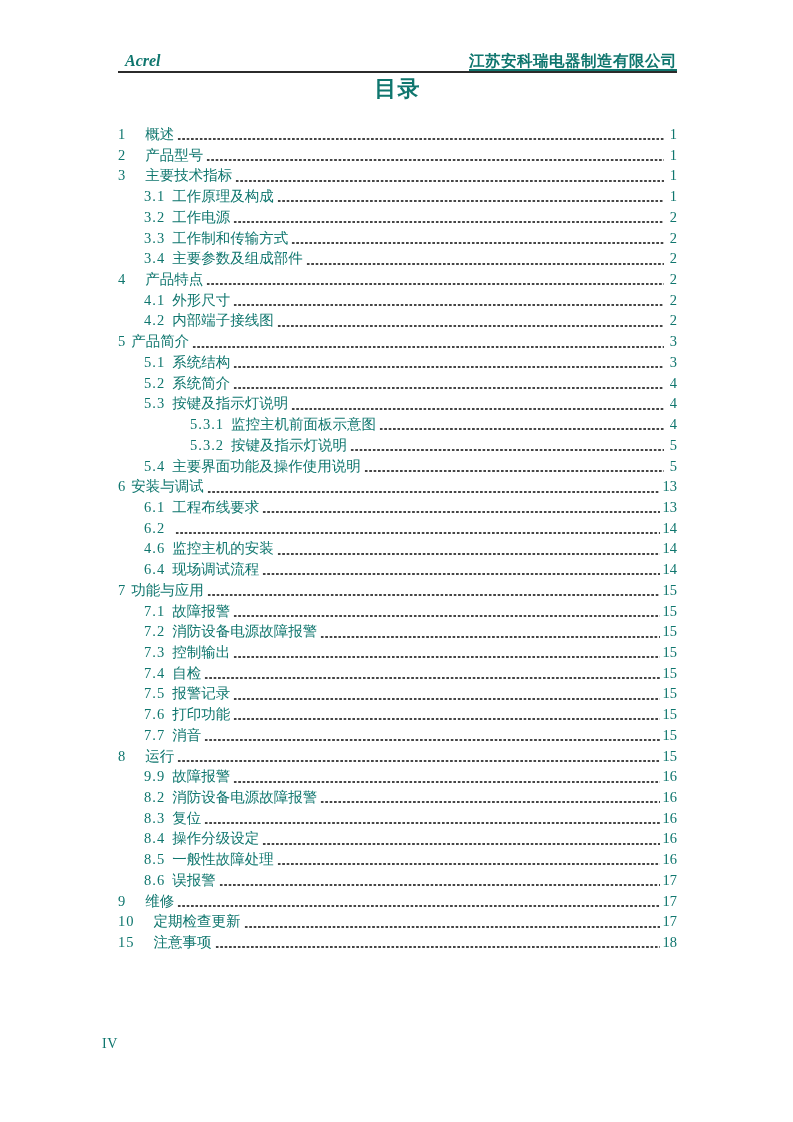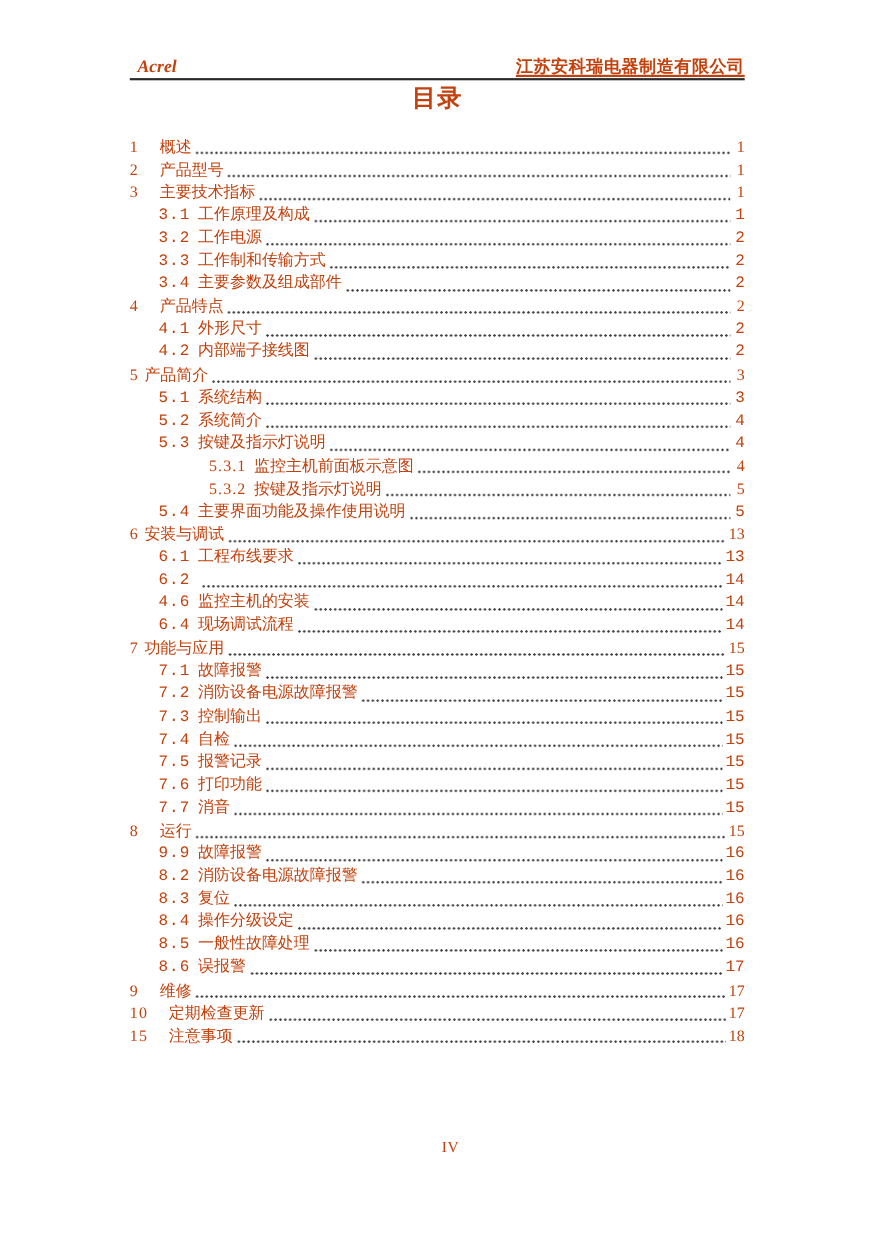--- a/index.html
+++ b/index.html
@@ -1,21 +1,21 @@
 <!DOCTYPE html>
 <html><head>
 <meta charset="utf-8">
 <style>
   html,body{margin:0;padding:0;background:#ffffff;}
   .page{
     position:relative;
     width:793px;height:1122px;
     background:#ffffff;
     font-family:"Liberation Serif","DejaVu Serif",serif;
-    color:#c2410c;
+    color:#0f766e;
     overflow:hidden;
   }
   
   .header{
     position:absolute;left:118px;top:50px;width:559px;height:23px;
     display:flex;justify-content:space-between;align-items:flex-end;
     border-bottom:2px solid #2b2b2b;
     box-sizing:border-box;
     padding-bottom:1px;
   }
@@ -47,39 +47,39 @@
   }
   .toc-row{
     display:flex;align-items:baseline;
     height:20.72px;line-height:20.72px;
     font-size:14.5px;
     white-space:nowrap;
   }
   .toc-row .num{flex:none;letter-spacing:1px;}
   .toc-row.gap-tab .num{margin-right:19px;}
   .toc-row.gap-space .num{margin-right:5px;}
-  .toc-row.lvl2{padding-left:26px;font-family:Liberation Mono, monospace;}
+  .toc-row.lvl2{padding-left:26px;}
   .toc-row.lvl3{padding-left:72px;align-items:center;}
   .toc-row.lvl2 .num,.toc-row.lvl3 .num{margin-right:7px;}
   .toc-row .label{flex:none;}
   .toc-row .leader{
     flex:1 1 auto;
     align-self:flex-end;
     height:5px;
     margin:0 3px 3px 3px;
     background-image:radial-gradient(circle,#454545 1.05px,transparent 1.3px);
     background-size:4.4px 4.4px;
     background-repeat:repeat-x;
     background-position:0 100%;
   }
   .toc-row .pg{flex:none;text-align:right;min-width:10px;}
   
   .footer{
-    position:absolute;left:130px;top:1036px;width:559px;
-    text-align:center;font-size:14px;letter-spacing:0.5px;
+    position:absolute;left:102px;top:1036px;width:559px;
+    font-size:14px;letter-spacing:0.5px;
   }
 </style>
 </head>
 <body>
 
 <div class="page">
 
   <div class="header">
     <span class="logo">Acrel</span>
     <span class="company">江苏安科瑞电器制造有限公司</span>

